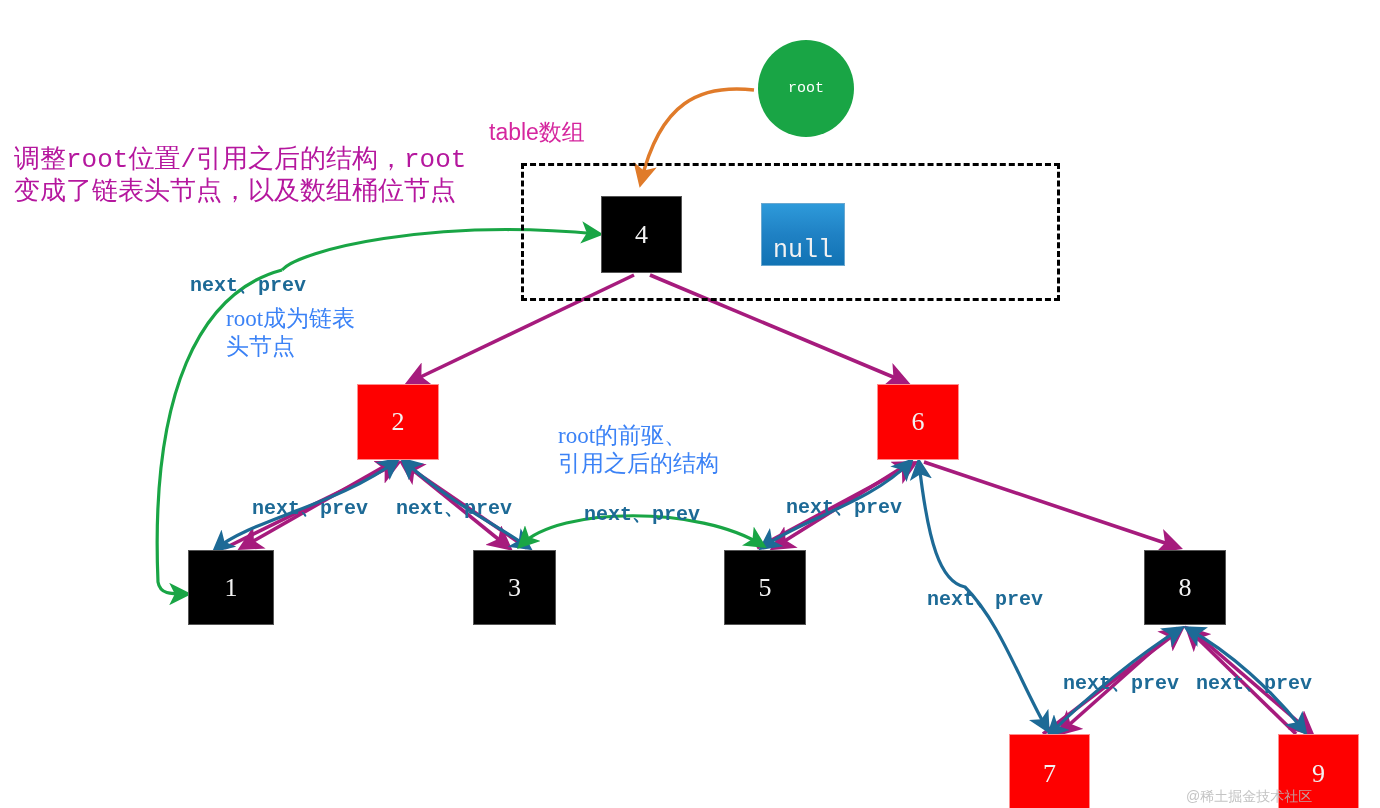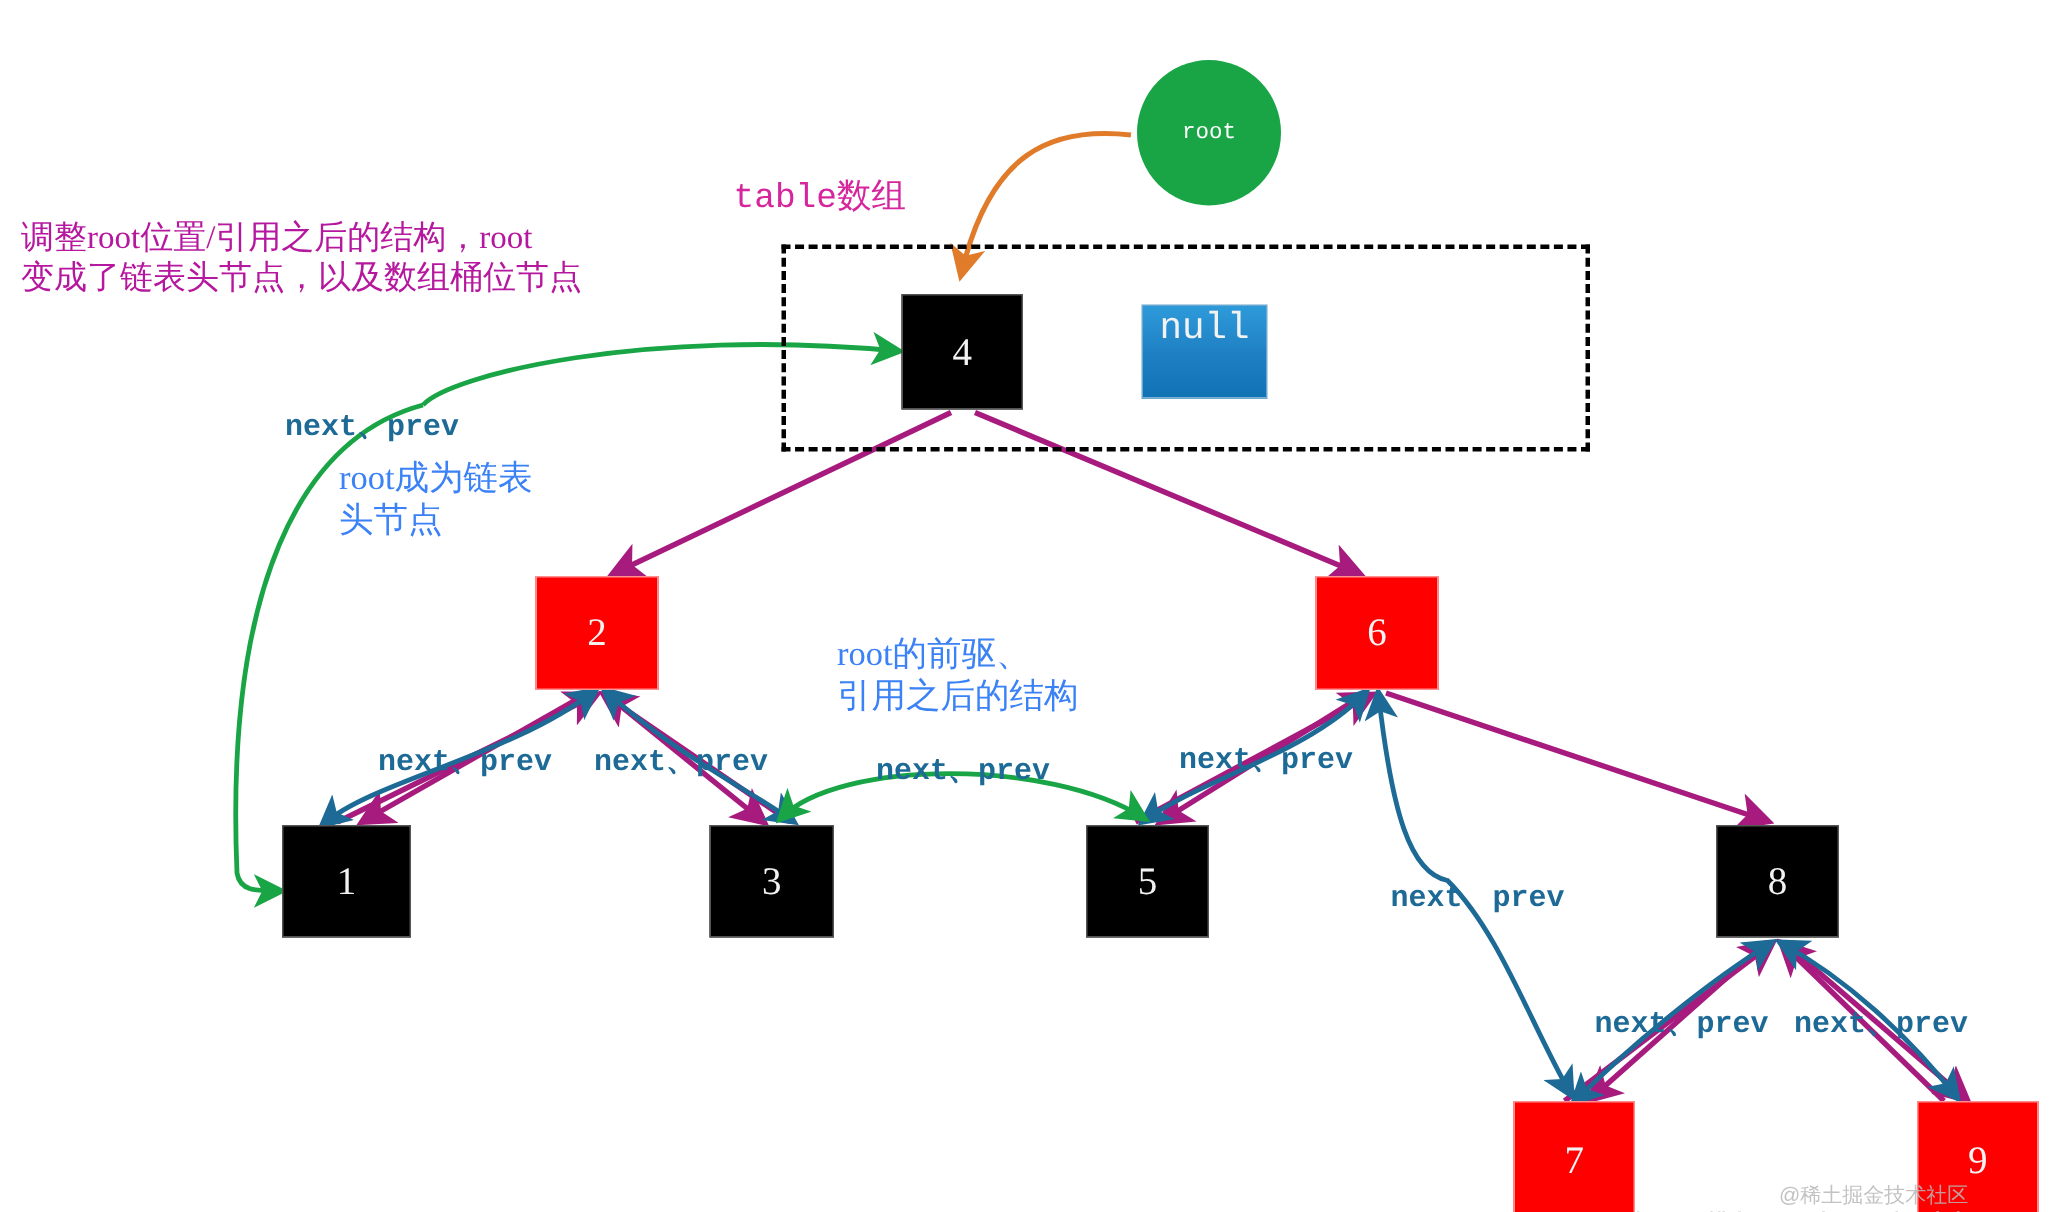--- a/index.html
+++ b/index.html
@@ -44,21 +44,21 @@
     background: #000000;
     border: 1px solid #555555;
   }
   .node.red {
     background: #fe0000;
     border: 1px solid #ff8e8e;
   }
   .node-null {
     position: absolute;
     display: flex;
-    align-items: flex-start;
+    align-items: flex-end;
     justify-content: center;
     background: linear-gradient(to bottom, #2e9ada 0%, #1f81c4 50%, #1173b4 100%);
     border: 1px solid #6aa8d0;
     color: #f2f2f2;
     font-family: "Liberation Mono", monospace;
     font-size: 25px;
     box-sizing: border-box;
     z-index: 4;
   }
   .root-circle {
@@ -84,31 +84,31 @@
 
   
   .lbl {
     position: absolute;
     white-space: pre;
     z-index: 5;
     line-height: 1.22;
   }
   .lbl-magenta {
     color: #b5179e;
-    font-family: Liberation Serif, serif;
-    font-size: 22px;
+    font-family: Liberation Mono, monospace;
+    font-size: 26px;
   }
   .lbl-magenta-sm {
     color: #3b82f6;
     font-family: "Liberation Serif", serif;
     font-size: 23px;
   }
   .lbl-table {
     color: #d5269e;
-    font-family: Liberation Mono, monospace;
+    font-family: Liberation Sans, sans-serif;
     font-size: 23px;
   }
   .lbl-omit {
     color: #4a2020;
     font-family: "Liberation Serif", serif;
     font-size: 23px;
     text-align: center;
   }
   .lbl-np {
     color: #1d6a96;

